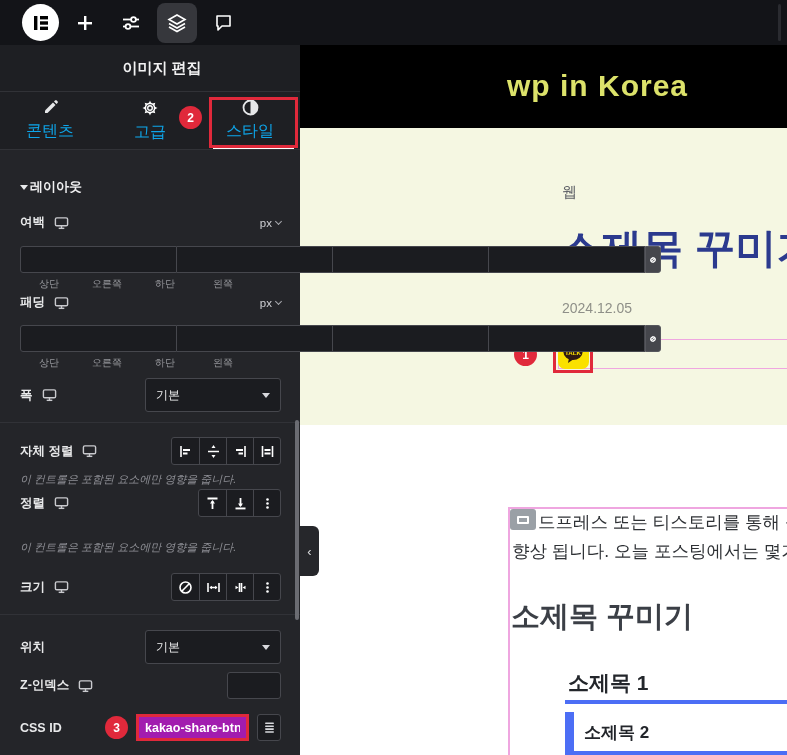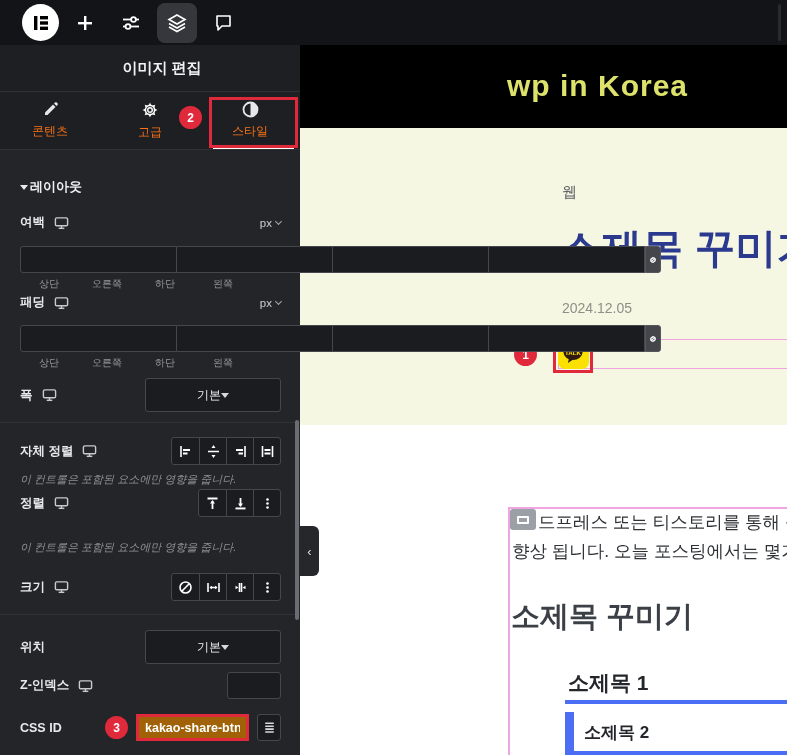--- a/index.html
+++ b/index.html
@@ -19,21 +19,21 @@
 
   
   .panel { position:absolute; left:0; top:45px; width:300px; height:710px;
     background:#242529; z-index:20; }
   .panel-header { height:47px; background:#1e1f23; display:flex; align-items:center;
     justify-content:center; border-bottom:1px solid #313237;padding-left:24px; }
   .panel-title { color:#f2f2f3; font-size:15px; font-weight:bold; }
   .tabs { position:relative; height:58px; display:flex; border-bottom:1px solid #313237; background:#1e1f23; }
   .tab { flex:1; display:flex; flex-direction:column; align-items:center; justify-content:center;
     gap:5px; cursor:pointer; }
-  .tab-label { color:#f97316; font-size:12px; }
+  .tab-label { color:#0ea5e9; font-size:16px; }
   .tab-badge { position:absolute; left:179px; top:14px; width:23px; height:23px; border-radius:50%;
     background:#e0293b; color:#fff; font-size:12px; font-weight:bold;
     display:flex; align-items:center; justify-content:center; z-index:3; }
   .tab-red-frame { position:absolute; left:209px; top:5px; width:89px; height:51px;
     border:3px solid #e0293b; z-index:2; pointer-events:none; }
   .tab-underline { position:absolute; left:213px; top:54px; width:81px; height:3px; background:#ffffff; }
 
   .panel-body { position:relative; height:605px; background:#242529; }
   .pb-scrollthumb { position:absolute; right:1px; top:270px; width:4px; height:200px;
     background:#6b6c72; border-radius:2px; }
@@ -53,37 +53,37 @@
   .dim-group { position:absolute; left:20px; right:19px; display:flex; }
   .dim-input { flex:1; height:27px; background:#1b1c20; border:1px solid #46474d; border-left:none;
     color:#fff; font-size:12px; text-align:center; outline:none; }
   .dim-input:first-child { border-left:1px solid #46474d; border-radius:3px 0 0 3px; }
   .link-btn { width:29px; height:27px; background:#45464c; border:1px solid #56575d;
     border-radius:0 3px 3px 0; display:flex; align-items:center; justify-content:center; cursor:pointer; }
   .dim-labels { position:absolute; left:20px; display:flex; width:232px; }
   .dim-labels span { flex:1; text-align:center; color:#97989d; font-size:10px; }
 
   .select { width:136px; height:27px; background:#1b1c20; border:1px solid #46474d; border-radius:3px;
-    color:#f0f0f1; font-size:12px; display:flex; align-items:center; justify-content:center;
+    color:#f0f0f1; font-size:12px; display:flex; align-items:center; justify-content:space-between;
     padding:16px 10px; cursor:pointer; }
   .sel-caret { width:0; height:0; border-left:4px solid transparent; border-right:4px solid transparent;
     border-top:5px solid #d8d9dd; }
 
   .btn-group { display:flex; background:#1b1c20; border:1px solid #46474d; border-radius:3px; overflow:hidden; }
   .bg-btn { width:27px; height:26px; display:flex; align-items:center; justify-content:center;
     border-left:1px solid #46474d; cursor:pointer; }
   .bg-btn:first-child { border-left:none; }
 
   .mini-input { width:54px; height:27px; background:#1b1c20; border:1px solid #46474d; border-radius:3px;
     color:#fff; font-size:12px; text-align:center; outline:none; }
 
   .step-badge { width:23px; height:23px; border-radius:50%; background:#e0293b; color:#fff;
     font-size:12px; font-weight:bold; display:flex; align-items:center; justify-content:center; }
   .cssid-wrap { display:flex; align-items:center; gap:8px; }
-  .cssid-input { width:113px; height:27px; background:#a16207; border:3px solid #e0293b;
+  .cssid-input { width:113px; height:27px; background:#a21caf; border:3px solid #e0293b;
     color:#fff; font-size:12.5px; font-weight:bold; padding:0 6px; outline:none; }
   .stack-btn { width:24px; height:27px; background:#1b1c20; border:1px solid #46474d; border-radius:3px;
     display:flex; align-items:center; justify-content:center; cursor:pointer; }
 
   
   .collapse-tab { position:absolute; left:300px; top:526px; width:19px; height:50px;
     background:#26272b; border-radius:0 6px 6px 0; color:#d9dadd; font-size:13px;
     display:flex; align-items:center; justify-content:center; cursor:pointer; z-index:25; }
 
   

